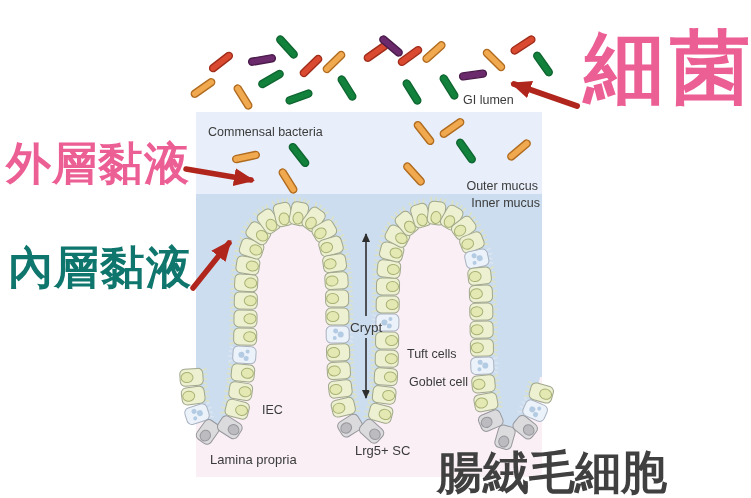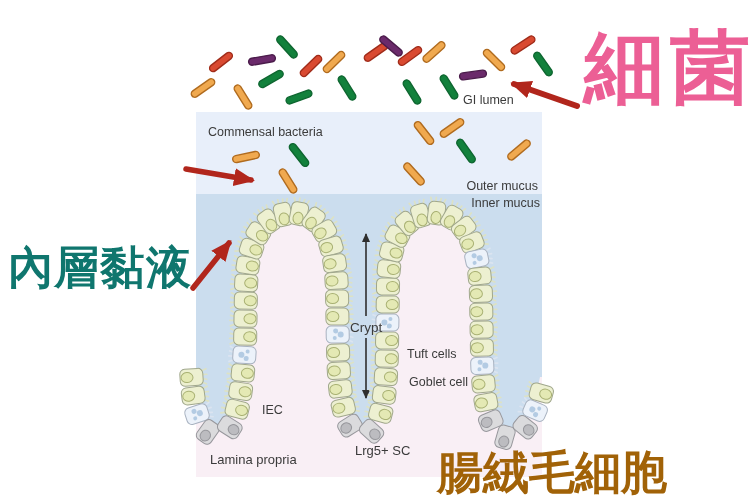--- a/index.html
+++ b/index.html
@@ -445,15 +445,16 @@
     </g>
 
     <g stroke="#b1261c" stroke-linecap="round">
       <line x1="577" y1="106" x2="514" y2="84" stroke-width="6" marker-end="url(#redhead)"></line>
       <line x1="186" y1="169" x2="251" y2="180" stroke-width="5.5" marker-end="url(#redhead)"></line>
       <line x1="193" y1="288" x2="229" y2="243" stroke-width="5.5" marker-end="url(#redhead)"></line>
     </g>
   </svg>
 
   <div class="cjk" id="cjk-bacteria" style="color: rgb(236, 95, 149);">細菌</div>
+  <div class="cjk" id="cjk-outer" style="color: rgb(236, 95, 149);">外層黏液</div>
   <div class="cjk" id="cjk-inner" style="color: #0f766e;">內層黏液</div>
-  <div class="cjk" id="cjk-villus" style="color: #a16207;">腸絨毛細胞</div>
+  <div class="cjk" id="cjk-villus" style="color: #404040;">腸絨毛細胞</div>
 </div>
 
 </body></html>

